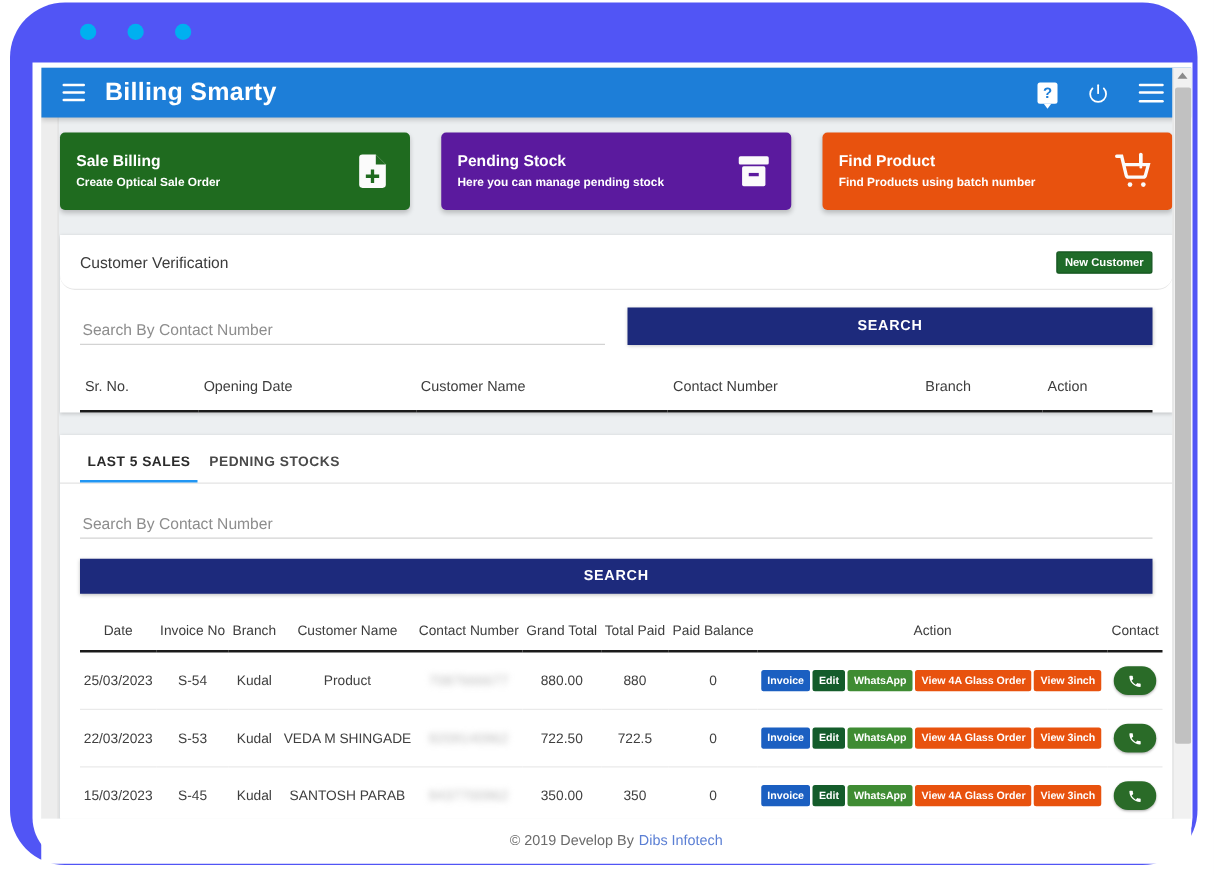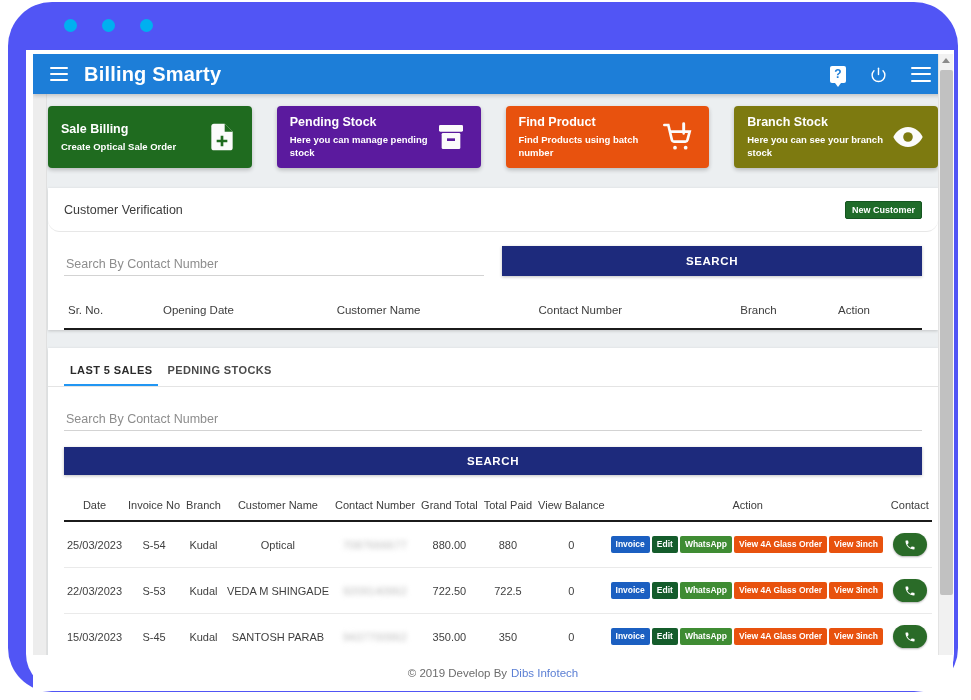--- a/index.html
+++ b/index.html
@@ -417,32 +417,20 @@
           <svg viewBox="0 0 24 24" fill="none" stroke="#fbfbfb" stroke-width="2" stroke-linecap="round">
             <path d="M1 3h3l2.7 11.3a1.5 1.5 0 0 0 1.5 1.2h8.6a1.5 1.5 0 0 0 1.5-1.2L20 8H6"></path>
             <circle cx="9" cy="20" r="1.4" fill="#fbfbfb" stroke="none"></circle>
             <circle cx="17" cy="20" r="1.4" fill="#fbfbfb" stroke="none"></circle>
             <path d="M15.5 2v5" stroke-width="2.2"></path>
             <circle cx="15.5" cy="9.4" r="0.9" fill="#fbfbfb" stroke="none"></circle>
           </svg>
         </div>
       </div>
 
-      <div class="stat-card" style="background:#7d7a10;">
-        <div>
-          <div class="txt-title">Branch Stock</div>
-          <div class="txt-sub">Here you can see your branch stock</div>
-        </div>
-        <div class="card-icon">
-          <svg viewBox="0 0 24 24" fill="#fbfbfb">
-              <path d="M12 4.5C6.5 4.5 2.2 9 1 12c1.2 3 5.5 7.5 11 7.5S21.8 15 23 12c-1.2-3-5.5-7.5-11-7.5z"></path>
-              <circle cx="12" cy="12" r="3.6" fill="#7d7a10"></circle>
-            </svg>
-        </div>
-      </div>
 
     </div>
 
     <div class="panel">
       <div class="panel-head">
         <div class="label">Customer Verification</div>
         <button class="btn-newcustomer">New Customer</button>
       </div>
       <div class="panel-body">
         <div class="search-row">
@@ -477,31 +465,31 @@
         <table class="sales">
           <thead>
             <tr>
               <th>Date</th>
               <th>Invoice No</th>
               <th>Branch</th>
               <th>Customer Name</th>
               <th>Contact Number</th>
               <th>Grand Total</th>
               <th>Total Paid</th>
-              <th>View Balance</th>
+              <th>Paid Balance</th>
               <th>Action</th>
               <th>Contact</th>
             </tr>
           </thead>
           <tbody id="sales-tbody">
               <tr>
                 <td>25/03/2023</td>
                 <td>S-54</td>
                 <td>Kudal</td>
-                <td>Optical</td>
+                <td>Product</td>
                 <td><span class="blurred">7087666677</span></td>
                 <td class="num">880.00</td>
                 <td class="num">880</td>
                 <td class="num">0</td>
                 <td class="action-cell"><span class="act-btn" style="background: rgb(27, 95, 193);">Invoice</span><span class="act-btn" style="background: rgb(20, 92, 43);">Edit</span><span class="act-btn" style="background: rgb(63, 140, 51);">WhatsApp</span><span class="act-btn" style="background: rgb(232, 82, 14);">View 4A Glass Order</span><span class="act-btn" style="background: rgb(232, 82, 14);">View 3inch</span></td>
                 <td><span class="phone-btn">
                     <svg viewBox="0 0 24 24">
                       <path d="M6.6 10.8c1.4 2.8 3.8 5.1 6.6 6.6l2.2-2.2c.3-.3.7-.4 1-.2 1.2.4 2.4.6 3.7.6.6 0 1 .4 1 1V20c0 .6-.4 1-1 1C10.6 21 3 13.4 3 4c0-.6.4-1 1-1h3.5c.6 0 1 .4 1 1 0 1.3.2 2.5.6 3.7.1.4 0 .8-.2 1z"></path>
                     </svg>
                   </span></td>

